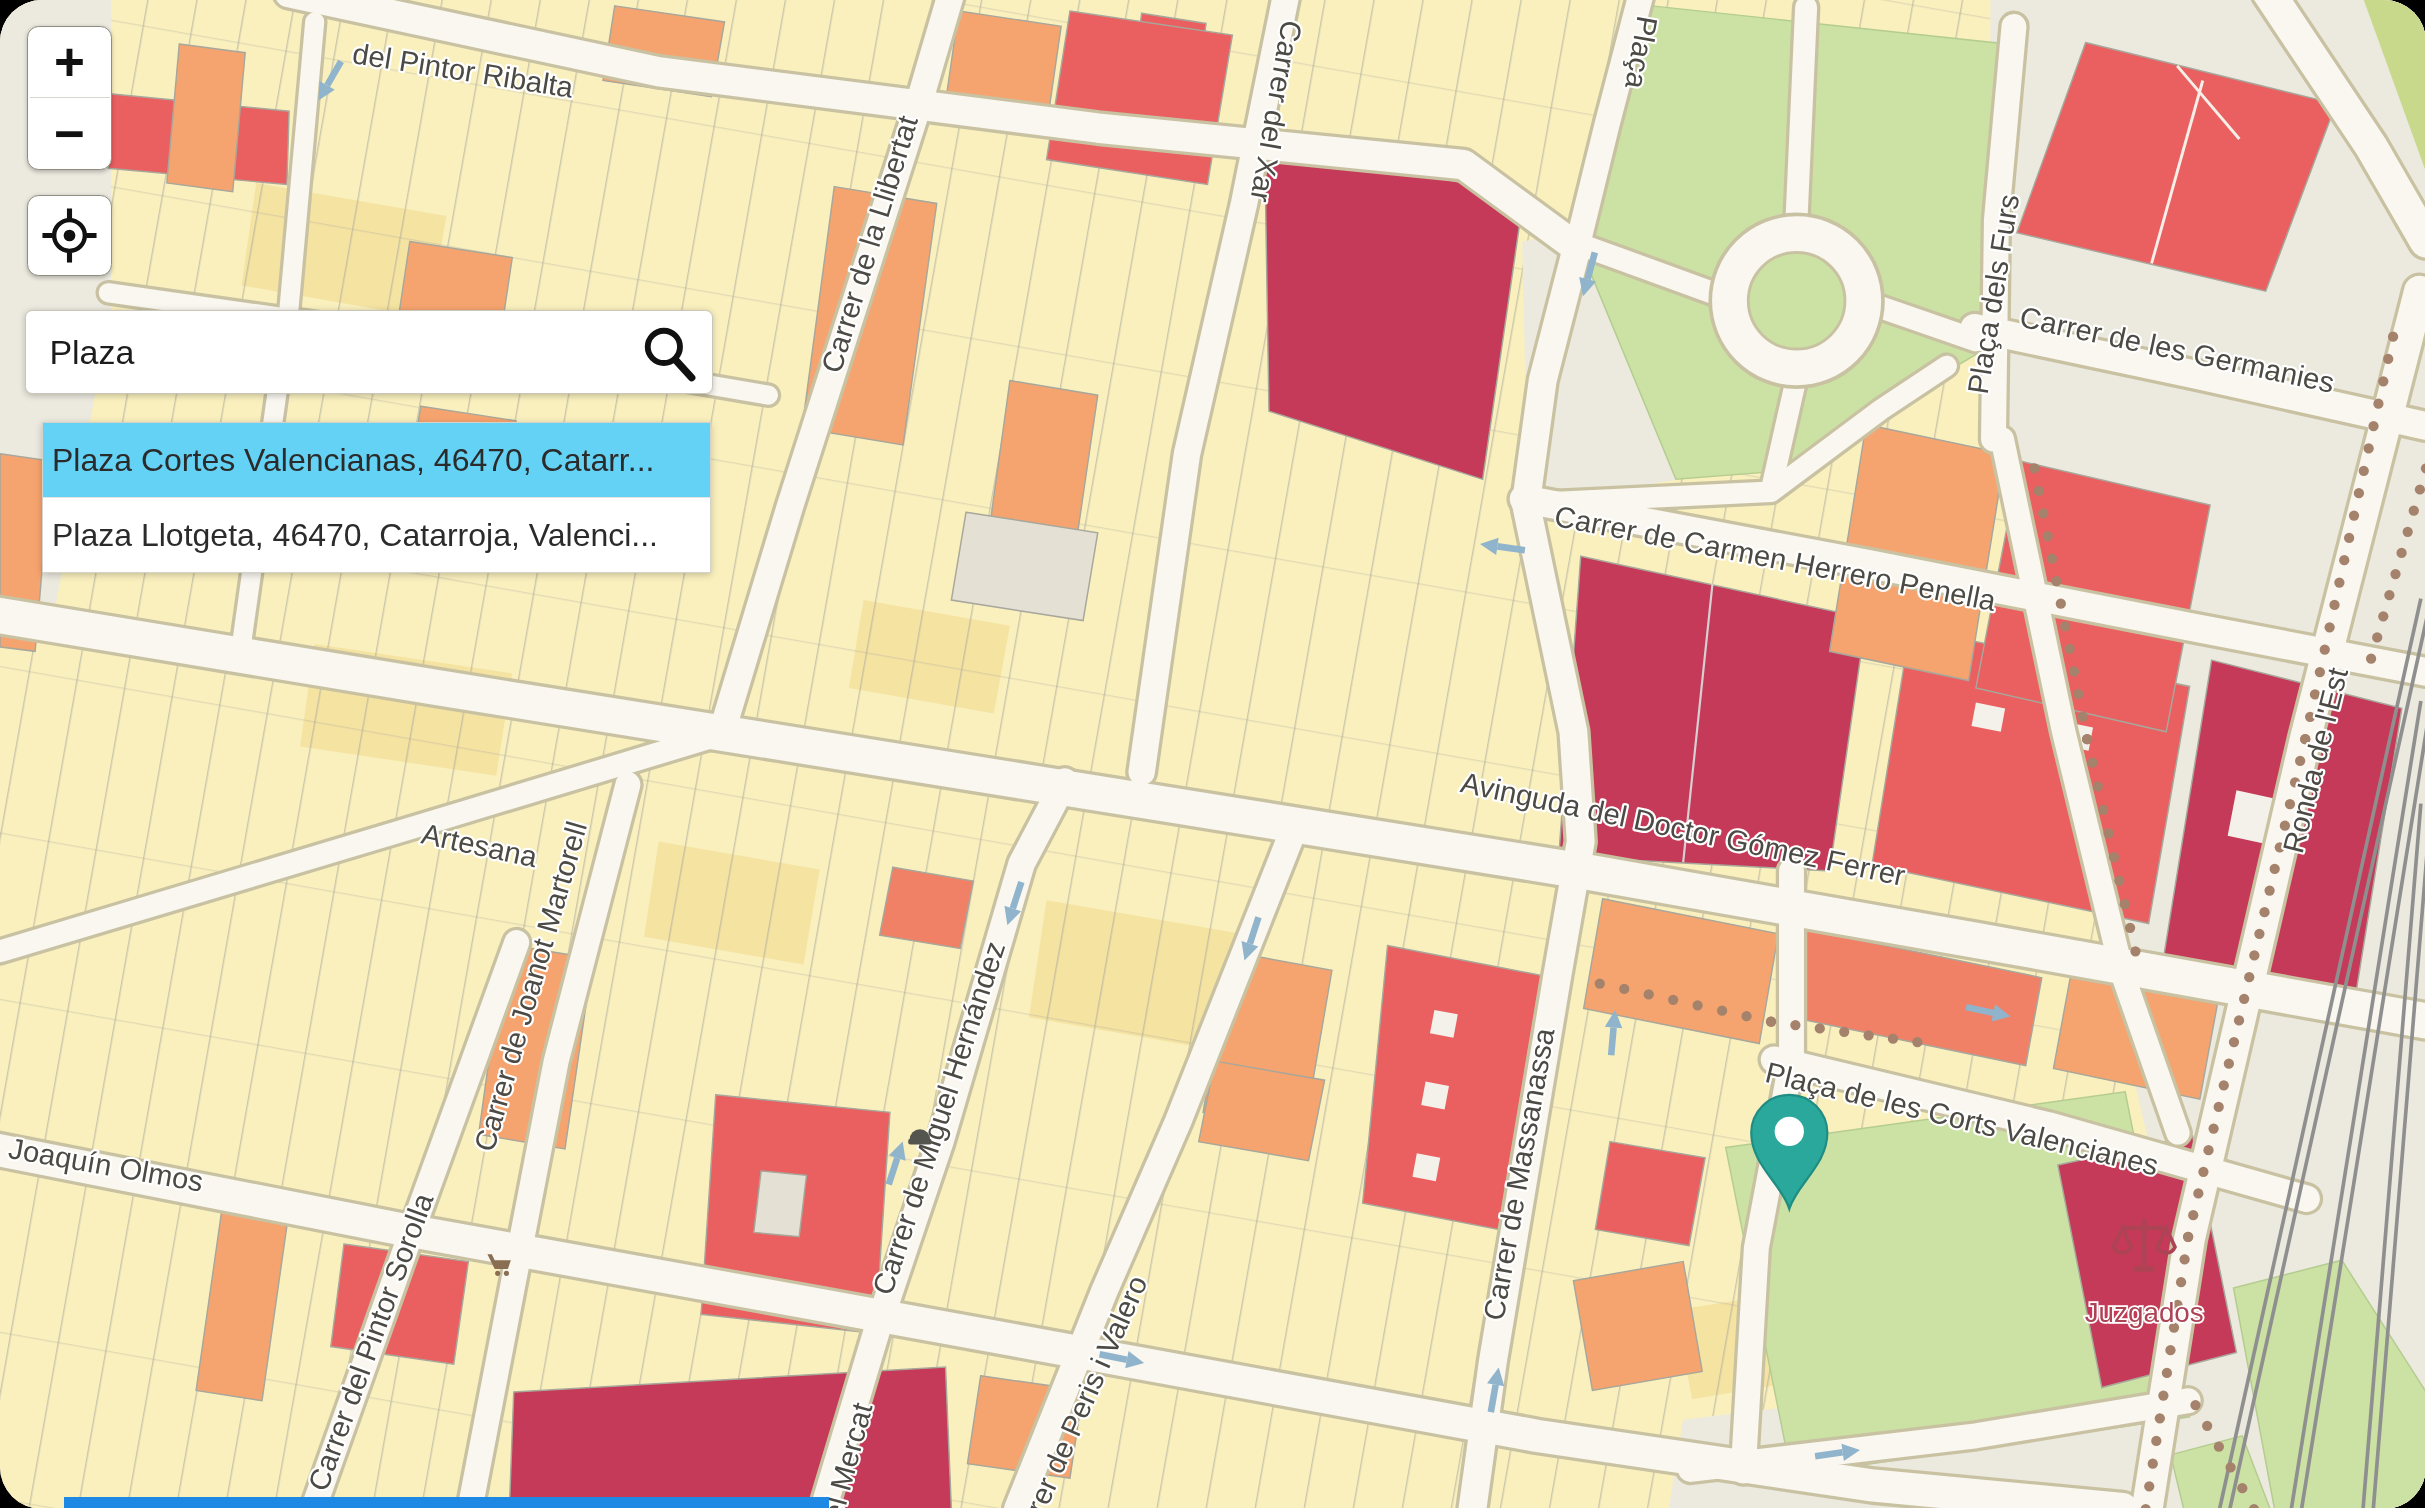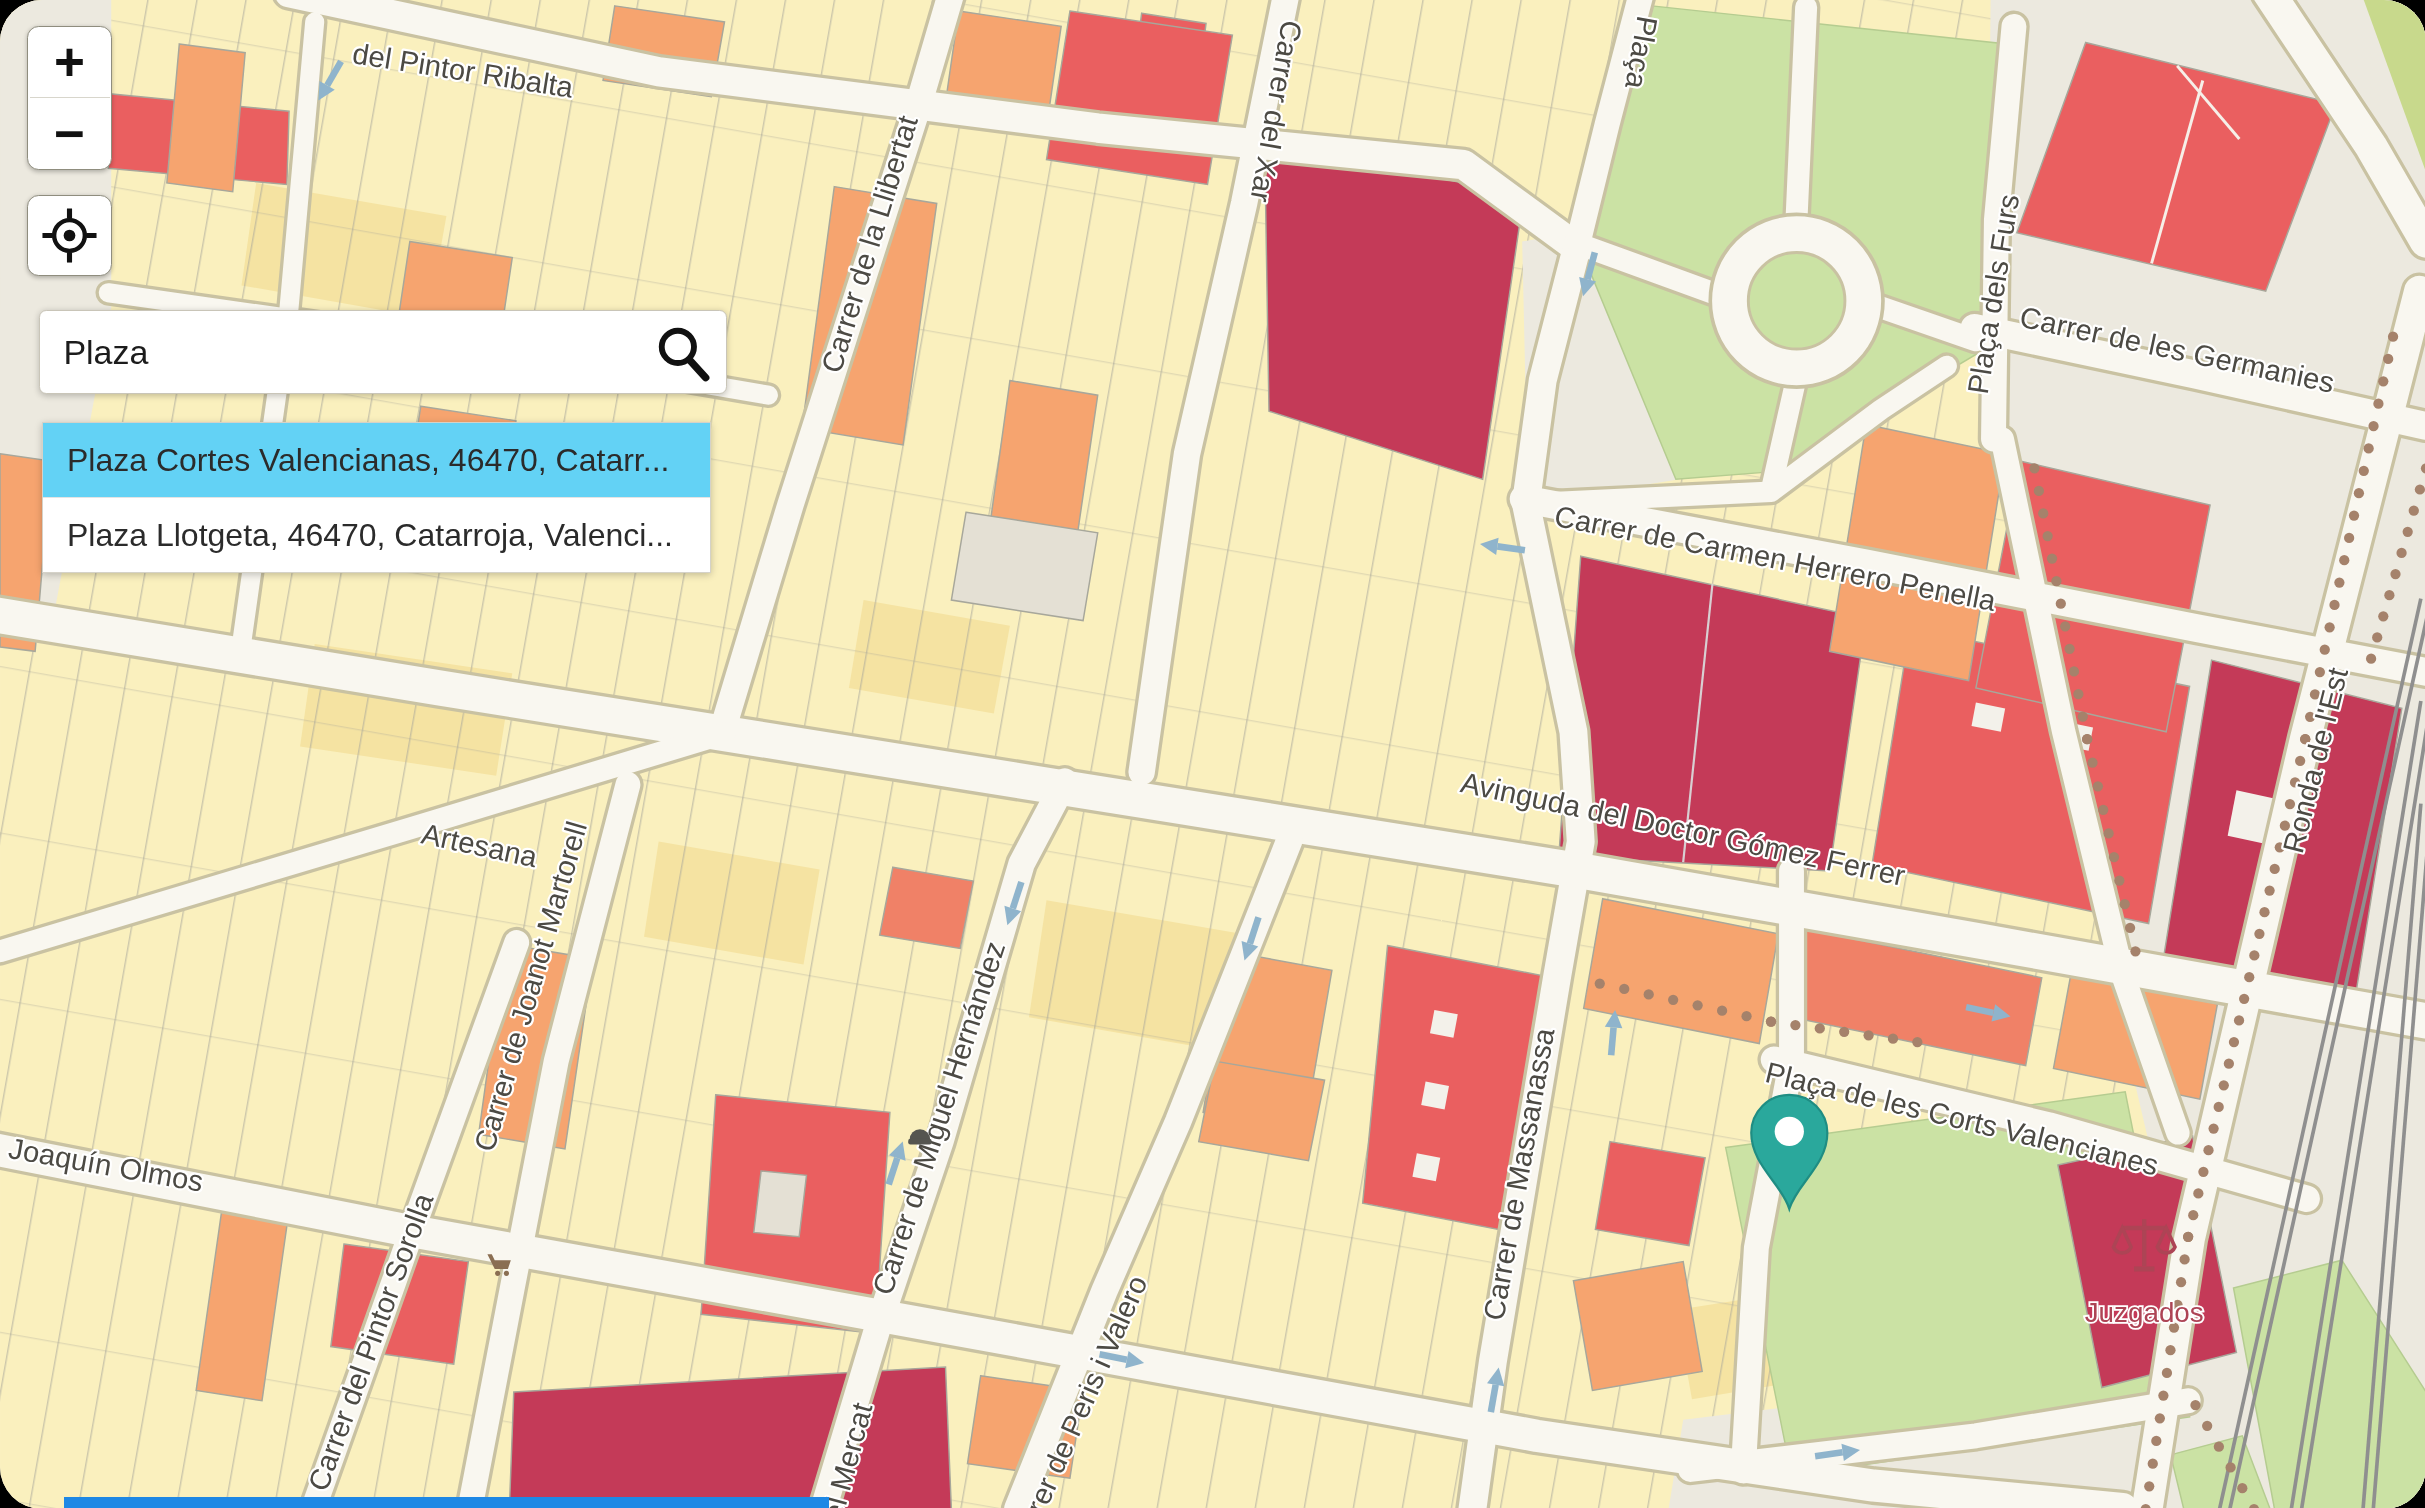--- a/index.html
+++ b/index.html
@@ -6,28 +6,28 @@
   body{width:2426px;height:1509px;font-family:"Liberation Sans",sans-serif;}
   #screen{position:relative;width:2426px;height:1509px;border-radius:42px;overflow:hidden;background:#ECE9DF;}
   #mapsvg{position:absolute;left:0;top:0;}
   
   .ctl{position:absolute;background:#fff;border:1.5px solid #8f8d7e;border-radius:11.7px;box-shadow:0 1.5px 4.4px rgba(0,0,0,.25);}
   #zoomctl{left:27px;top:25.6px;width:83px;height:142px;}
   #zoomctl .half{width:100%;height:70px;display:flex;align-items:center;justify-content:center;
       font-size:53px;font-weight:bold;color:#111;cursor:pointer;line-height:1;}
   #zoomctl .div{height:1.5px;background:#d8d6cc;margin:0 1.5px;}
   #locatebtn{left:27px;top:195px;width:83px;height:79px;display:flex;align-items:center;justify-content:center;cursor:pointer;}
-  #searchbox{position:absolute;left:39px;top:310px;width:686px;height:82px;background:#fff;
+  #searchbox{position:absolute;left:25px;top:310px;width:686px;height:82px;background:#fff;
       border:1.5px solid #c9c5b8;border-radius:7.3px;box-shadow:0 1.5px 5.9px rgba(0,0,0,.22);display:flex;align-items:center;}
   #searchbox input{flex:1;border:none;outline:none;font-size:34px;color:#1c1c1c;padding:0 14.6px 0 23.4px;
       font-family:"Liberation Sans",sans-serif;background:transparent;}
   #searchbox .mag{width:66px;height:66px;flex:0 0 auto;margin-right:10.2px;cursor:pointer;}
   #results{position:absolute;left:42px;top:422px;width:667px;background:#fff;border:0.7px solid #d5d2c8;
       box-shadow:0 2.2px 7.3px rgba(0,0,0,.22);}
-  .res-item{height:74px;display:flex;align-items:center;padding:0 24px;font-size:32px;color:#2b2b2b;
+  .res-item{height:74px;display:flex;align-items:center;padding:0 9px;font-size:32px;color:#2b2b2b;
       border-bottom:0.7px solid #e4e4e4;white-space:nowrap;overflow:hidden;cursor:pointer;}
   .res-item:last-child{border-bottom:none;}
   #bluebar{position:absolute;left:64px;top:1497px;width:765px;height:11.7px;background:#1e88e5;}
 </style>
 </head>
 <body>
 
 <div id="screen">
 
   <svg id="mapsvg" width="2426" height="1509" viewBox="0 0 3315 2062">

